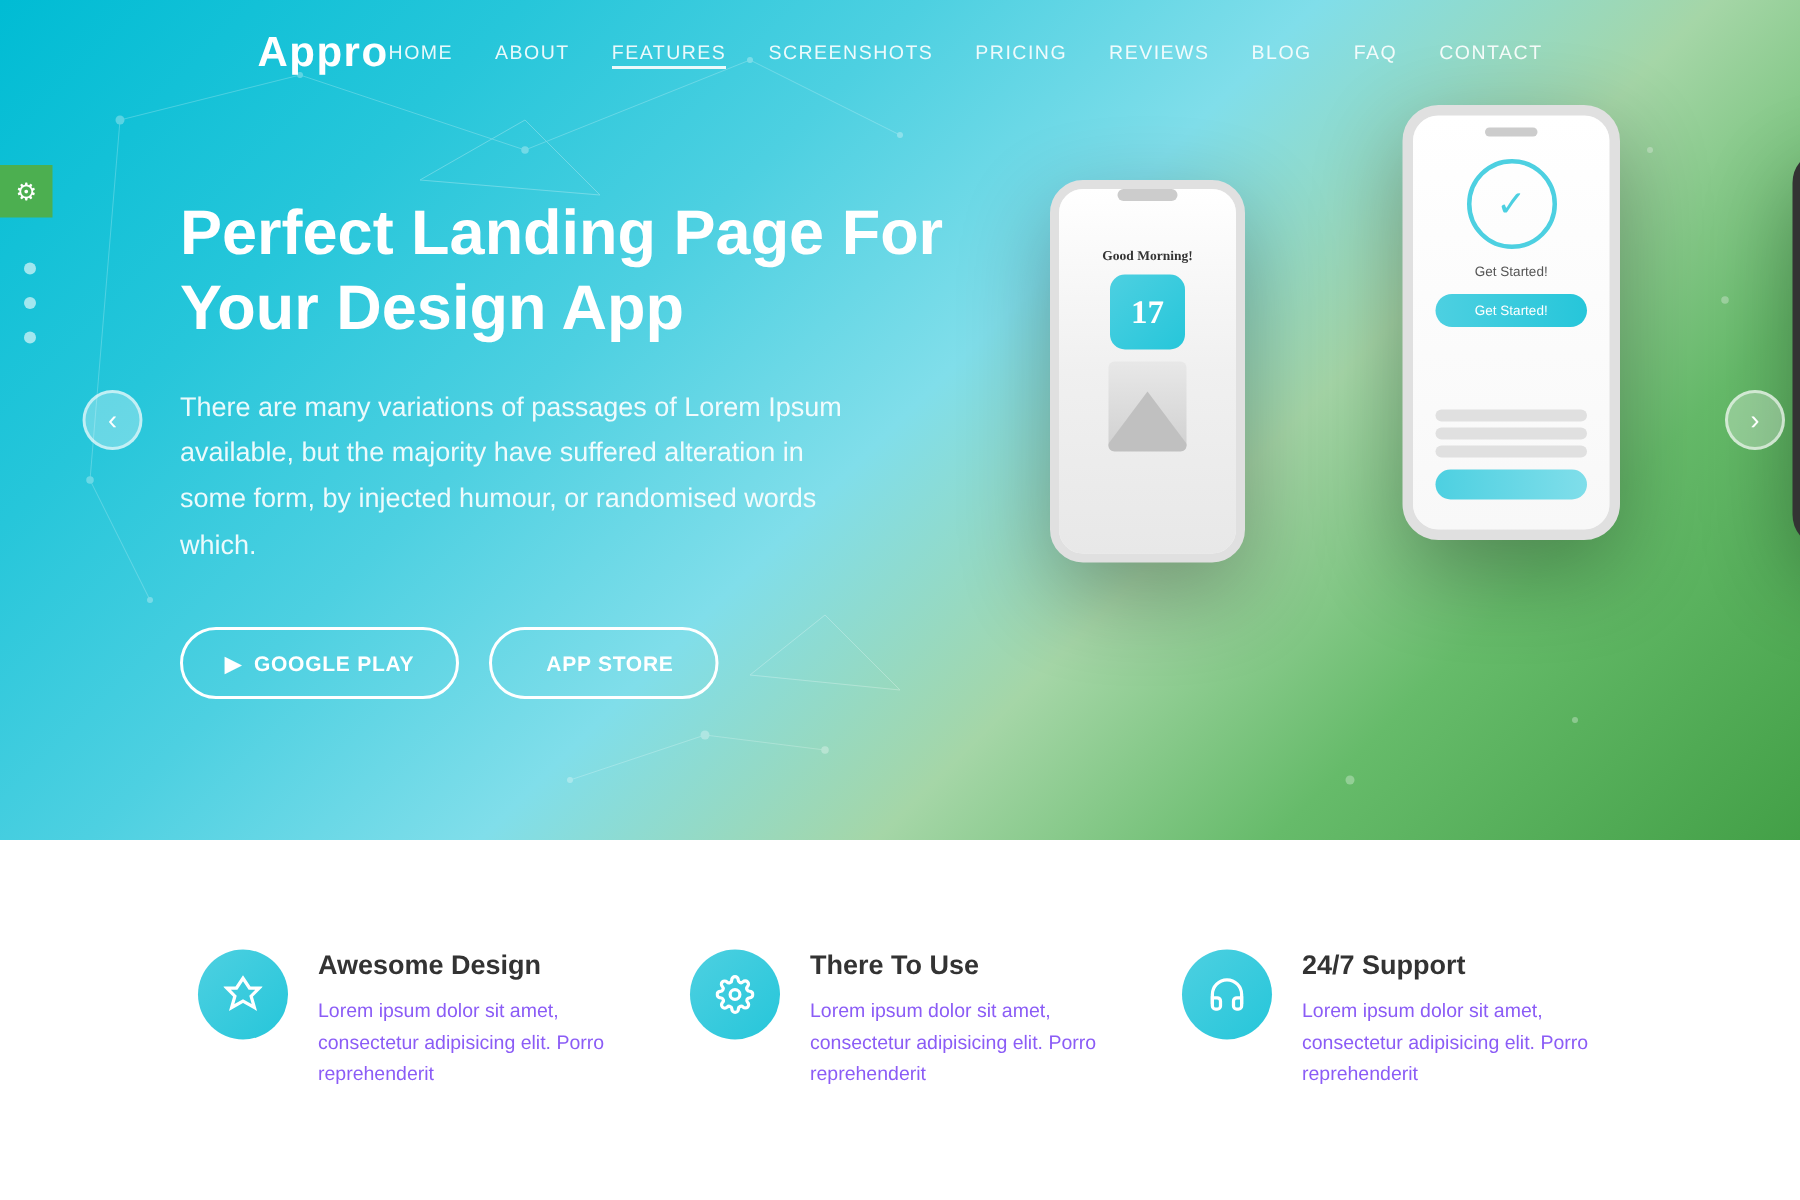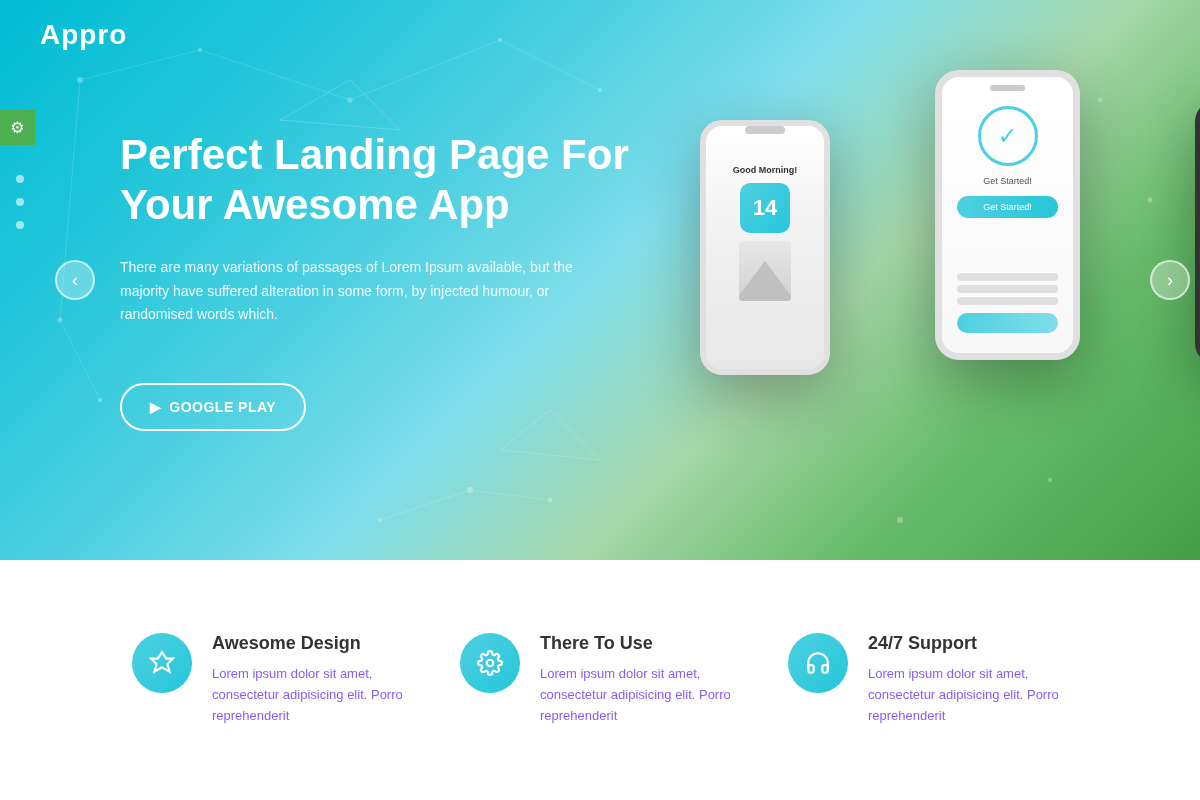--- a/index.html
+++ b/index.html
@@ -5,22 +5,22 @@
     * { margin: 0; padding: 0; box-sizing: border-box; }
     body { font-family: 'Segoe UI', Arial, sans-serif; width: 1200px; height: 800px; overflow: hidden; }
 
     
     .header {
       position: absolute;
       top: 0; left: 0; right: 0;
       height: 70px;
       display: flex;
       align-items: center;
-      justify-content: flex-start;
-      padding: 0 40px;
+      justify-content: center;
+      padding: 0 60px;
       z-index: 10;
     }
     .logo {
       color: white;
       font-size: 28px;
       font-weight: 300;
       letter-spacing: 1px;
     }
     .logo span { font-weight: 700; }
     .nav {
@@ -78,23 +78,23 @@
     }
     .hero-title {
       color: white;
       font-size: 42px;
       font-weight: 700;
       line-height: 1.2;
       margin-bottom: 25px;
     }
     .hero-desc {
       color: rgba(255,255,255,0.9);
-      font-size: 14px;
+      font-size: 18px;
       line-height: 1.7;
-      margin-bottom: 56px;
+      margin-bottom: 40px;
       max-width: 460px;
     }
     .hero-buttons {
       display: flex;
       gap: 20px;
     }
     .btn-hero {
       padding: 14px 28px;
       border-radius: 30px;
       border: 2px solid white;
@@ -147,20 +147,21 @@
     }
     .phone-left .phone-inner {
       width: 100%;
       height: 100%;
       background: linear-gradient(180deg, #fff 0%, #f0f0f0 50%, #e8e8e8 100%);
       position: relative;
       overflow: hidden;
     }
     .phone-left .screen-content {
       padding: 15px 26px;
+      font-family: Liberation Serif, serif;
     }
     .phone-notch-top {
       width: 40px;
       height: 8px;
       background: #ccc;
       border-radius: 4px;
       margin: 0 auto 8px;
     }
     .morning-greeting {
       font-size: 9px;
@@ -393,55 +394,90 @@
     <line x1="470" y1="490" x2="380" y2="520" stroke="white" stroke-width="0.5"></line>
     <line x1="470" y1="490" x2="550" y2="500" stroke="white" stroke-width="0.5"></line>
     <polygon points="280,120 350,80 400,130" fill="none" stroke="white" stroke-width="0.6"></polygon>
     <polygon points="500,450 550,410 600,460" fill="none" stroke="white" stroke-width="0.6"></polygon>
   </svg>
 
   <header class="header">
     <div class="logo">
       <span>Appro</span>
     </div>
+    <nav>
+      <ul class="nav">
+        <li>
+          <a href="#">HOME</a>
+        </li>
+        <li>
+          <a href="#">ABOUT</a>
+        </li>
+        <li>
+          <a href="#" class="active">FEATURES</a>
+        </li>
+        <li>
+          <a href="#">SCREENSHOTS</a>
+        </li>
+        <li>
+          <a href="#">PRICING</a>
+        </li>
+        <li>
+          <a href="#">REVIEWS</a>
+        </li>
+        <li>
+          <a href="#">BLOG</a>
+        </li>
+        <li>
+          <a href="#">FAQ</a>
+        </li>
+        <li>
+          <a href="#">CONTACT</a>
+        </li>
+      </ul>
+    </nav>
   </header>
 
   <div class="gear-panel">
     <div class="gear-box">⚙</div>
     <div class="side-dots-col">
       <div class="side-dot-item"></div>
       <div class="side-dot-item"></div>
       <div class="side-dot-item"></div>
     </div>
   </div>
 
   <div class="slider-arrow left">
     <span>‹</span>
   </div>
 
   <div class="hero-content">
-    <h1 class="hero-title">Perfect Landing Page For Your Awesome App</h1>
+    <h1 class="hero-title">Perfect Landing Page For Your Design App</h1>
     <p class="hero-desc">There are many variations of passages of Lorem Ipsum available, but the majority have suffered alteration in some form, by injected humour, or randomised words which.</p>
     <div class="hero-buttons">
       <button class="btn-hero">
         <span>▶</span>
         <span>GOOGLE PLAY</span>
       </button>
+      <button class="btn-hero">
+        <span style="font-size:16px;"></span>
+        <span>APP STORE</span>
+      </button>
     </div>
   </div>
 
   <div class="phones-container">
 
     <div class="phone-wrapper" style="left:20px; top:30px; z-index:1;">
       <div class="phone phone-left">
         <div class="phone-inner">
           <div class="phone-notch-top"></div>
           <div class="screen-content">
             <div class="morning-greeting">Good Morning!</div>
-            <div class="tile-number">14</div>
+            <div class="tile-number">17</div>
             <div class="mountain-placeholder"></div>
           </div>
         </div>
         <div class="phone-home-btn" style="width:28px;height:28px;border-radius:50%;border:2px solid #ccc;background:#f0f0f0;margin:4px auto;"></div>
       </div>
     </div>
 
     <div class="phone-wrapper" style="left:135px; top:0px; z-index:3;">
       <div class="phone phone-mid">
         <div class="phone-inner">

